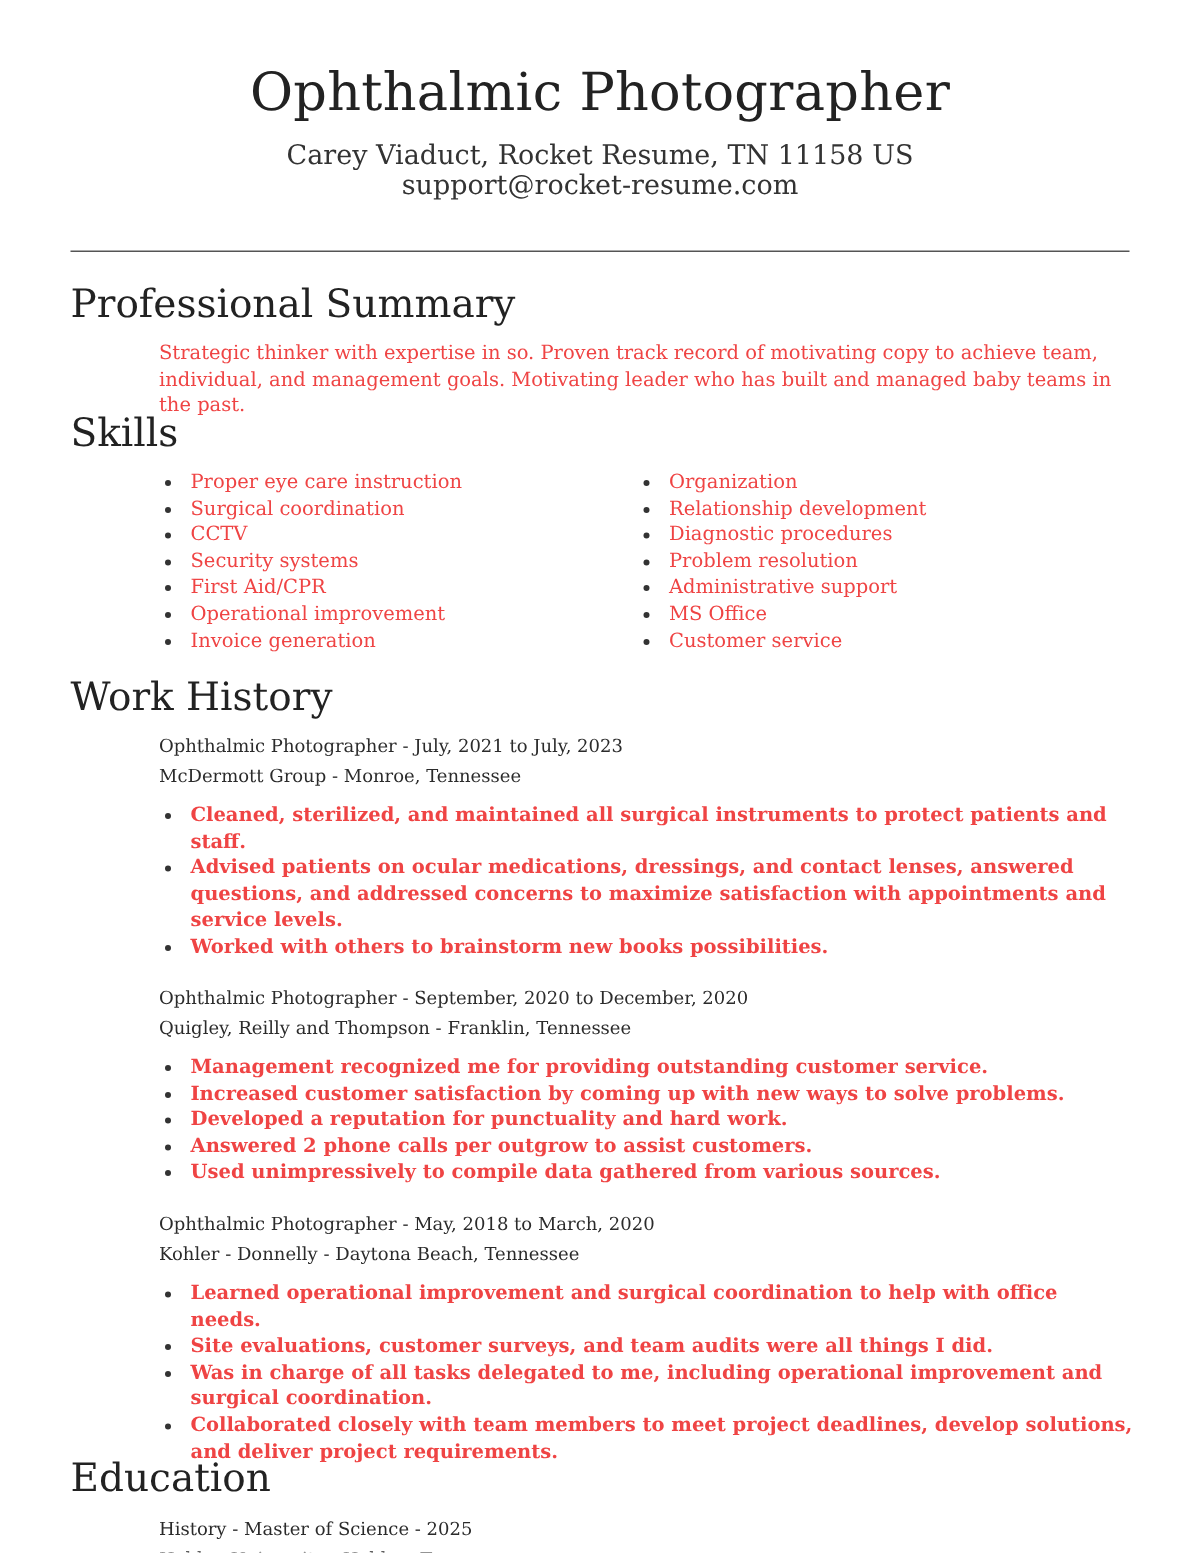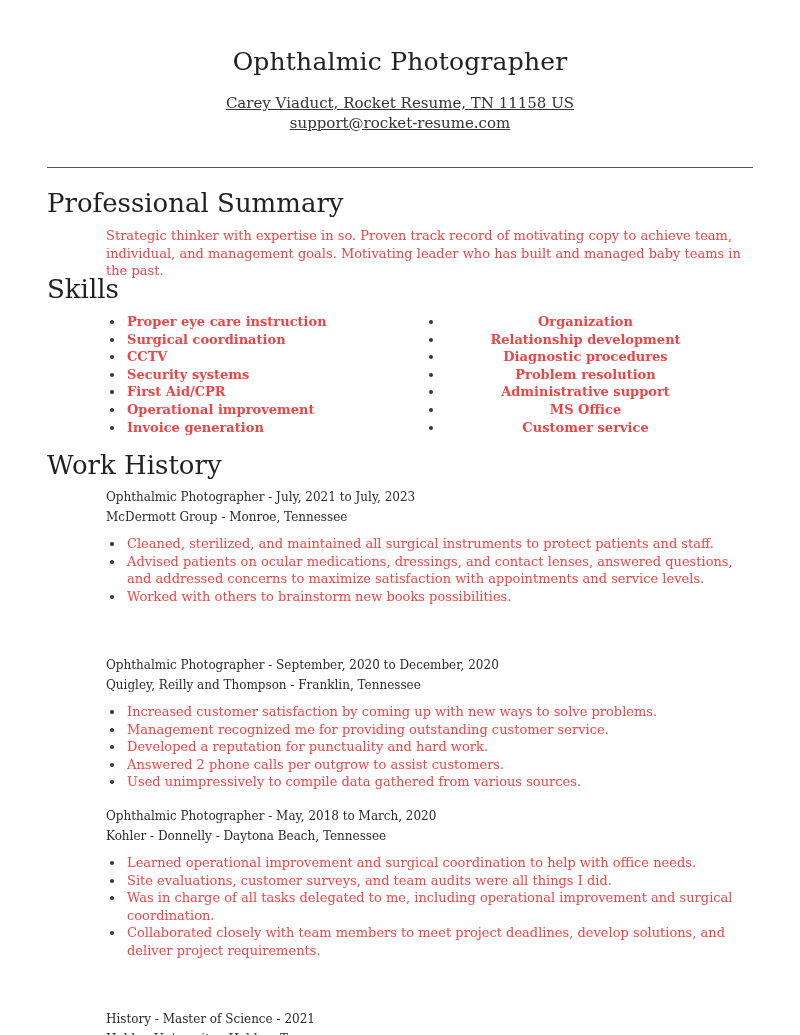--- a/index.html
+++ b/index.html
@@ -4,45 +4,45 @@
 <style>
   html, body { margin: 0; padding: 0; background: #ffffff; }
   body {
     width: 800px; height: 1035px; overflow: hidden; position: relative;
     font-family: "DejaVu Serif", "Liberation Serif", serif;
     color: #2b2b2b;
   }
   .page { position: absolute; left: 0; top: 0; width: 800px; }
   .header { text-align: center; padding-top: 40px; }
   .title {
-    font-size: 25px; font-weight: normal; color: #222;
+    font-size: 35px; font-weight: normal; color: #222;
     margin: 0; line-height: 44px; letter-spacing: 0.2px;
   }
-  .contact { margin-top: 10px; font-size: 15px; line-height: 19.5px; color: #333; text-decoration: underline; }
+  .contact { margin-top: 10px; font-size: 18px; line-height: 19.5px; color: #333; }
   .contact div { height: 19.5px; }
   .rule {
     position: absolute; left: 47px; width: 706px; top: 167px;
     height: 0; border-top: 1.5px solid #555;
   }
   .section-title {
     position: absolute; left: 47px; margin: 0;
     font-size: 26px; font-weight: normal; color: #222; line-height: 32px;
   }
   .text { font-size: 13px; line-height: 17.6px; color: #ef4444; }
   .summary { position: absolute; left: 106px; width: 650px; top: 227px; }
   ul { margin: 0; padding: 0; list-style: none; }
   li { position: relative; padding-left: 21px; }
   li::before {
     content: ""; position: absolute; left: 4px; top: 7px;
     width: 4px; height: 4px; background: #333; border-radius: 50%;
   }
-  .skills-col { position: absolute; top: 313px; width: 300px; font-weight: bold; }
+  .skills-col { position: absolute; top: 313px; width: 300px; }
   .job { position: absolute; left: 106px; width: 650px; }
   .job-head { font-size: 12px; line-height: 19.5px; color: #2b2b2b; }
-  .job-list { margin-top: 8px; }
+  .job-list { margin-top: 8px; font-weight: bold; }
   .edu { position: absolute; left: 106px; width: 650px; top: 1010px; }
 </style>
 </head>
 <body>
 
 <div class="page">
 
   <header class="header">
     <h1 class="title">Ophthalmic Photographer</h1>
     <div class="contact">
@@ -59,21 +59,21 @@
   <h2 class="section-title" style="top:273px;">Skills</h2>
   <ul class="skills-col text" style="left:106px;">
     <li>Proper eye care instruction</li>
     <li>Surgical coordination</li>
     <li>CCTV</li>
     <li>Security systems</li>
     <li>First Aid/CPR</li>
     <li>Operational improvement</li>
     <li>Invoice generation</li>
   </ul>
-  <ul class="skills-col text" style="left:425px;text-align:center;">
+  <ul class="skills-col text" style="left:425px;">
     <li>Organization</li>
     <li>Relationship development</li>
     <li>Diagnostic procedures</li>
     <li>Problem resolution</li>
     <li>Administrative support</li>
     <li>MS Office</li>
     <li>Customer service</li>
   </ul>
 
   <h2 class="section-title" style="top:449px;">Work History</h2>
@@ -85,37 +85,38 @@
       <li>Cleaned, sterilized, and maintained all surgical instruments to protect patients and staff.</li>
       <li>Advised patients on ocular medications, dressings, and contact lenses, answered questions, and addressed concerns to maximize satisfaction with appointments and service levels.</li>
       <li>Worked with others to brainstorm new books possibilities.</li>
     </ul>
   </div>
 
   <div class="job" style="top:656px;">
     <div class="job-head">Ophthalmic Photographer - September, 2020 to December, 2020</div>
     <div class="job-head">Quigley, Reilly and Thompson - Franklin, Tennessee</div>
     <ul class="job-list text">
+      <li>Management recognized me for providing outstanding customer service.</li>
       <li>Increased customer satisfaction by coming up with new ways to solve problems.</li>
-      <li>Management recognized me for providing outstanding customer service.</li>
       <li>Developed a reputation for punctuality and hard work.</li>
       <li>Answered 2 phone calls per outgrow to assist customers.</li>
       <li>Used unimpressively to compile data gathered from various sources.</li>
     </ul>
   </div>
 
   <div class="job" style="top:807px;">
     <div class="job-head">Ophthalmic Photographer - May, 2018 to March, 2020</div>
     <div class="job-head">Kohler - Donnelly - Daytona Beach, Tennessee</div>
     <ul class="job-list text">
       <li>Learned operational improvement and surgical coordination to help with office needs.</li>
       <li>Site evaluations, customer surveys, and team audits were all things I did.</li>
       <li>Was in charge of all tasks delegated to me, including operational improvement and surgical coordination.</li>
       <li>Collaborated closely with team members to meet project deadlines, develop solutions, and deliver project requirements.</li>
     </ul>
   </div>
 
+  <h2 class="section-title" style="top:970px;">Education</h2>
   <div class="edu">
-    <div class="job-head">History - Master of Science - 2021</div>
+    <div class="job-head">History - Master of Science - 2025</div>
     <div class="job-head">Holden University - Holden, T</div>
   </div>
 
 </div>
 
 </body></html>

